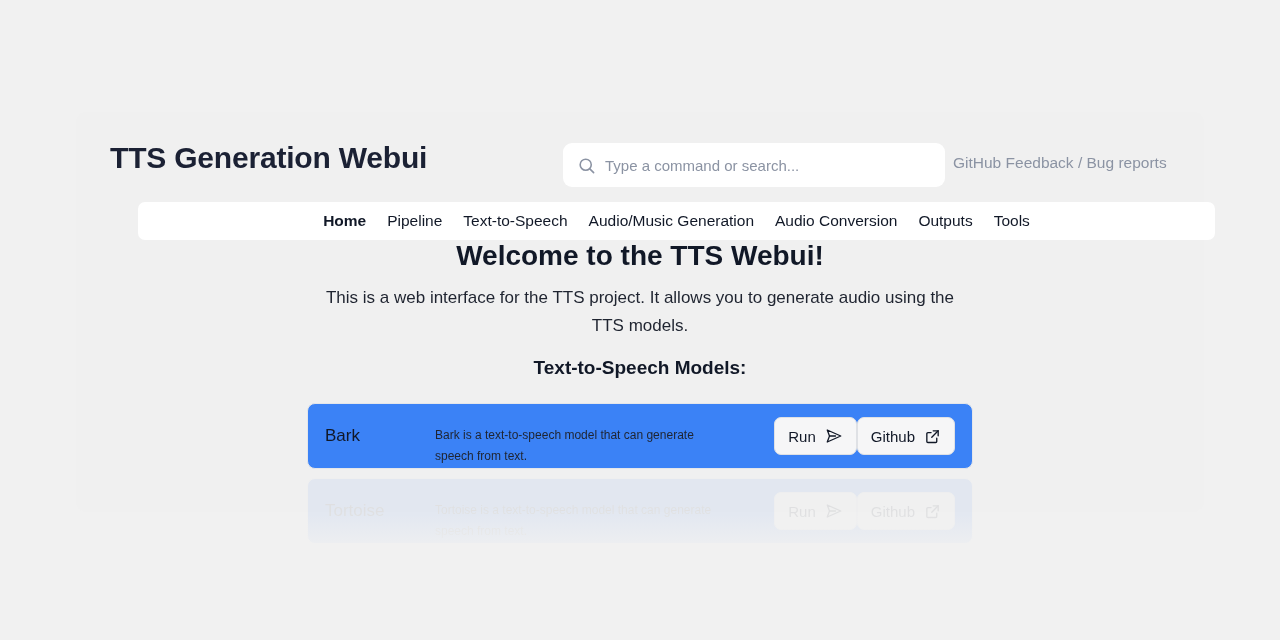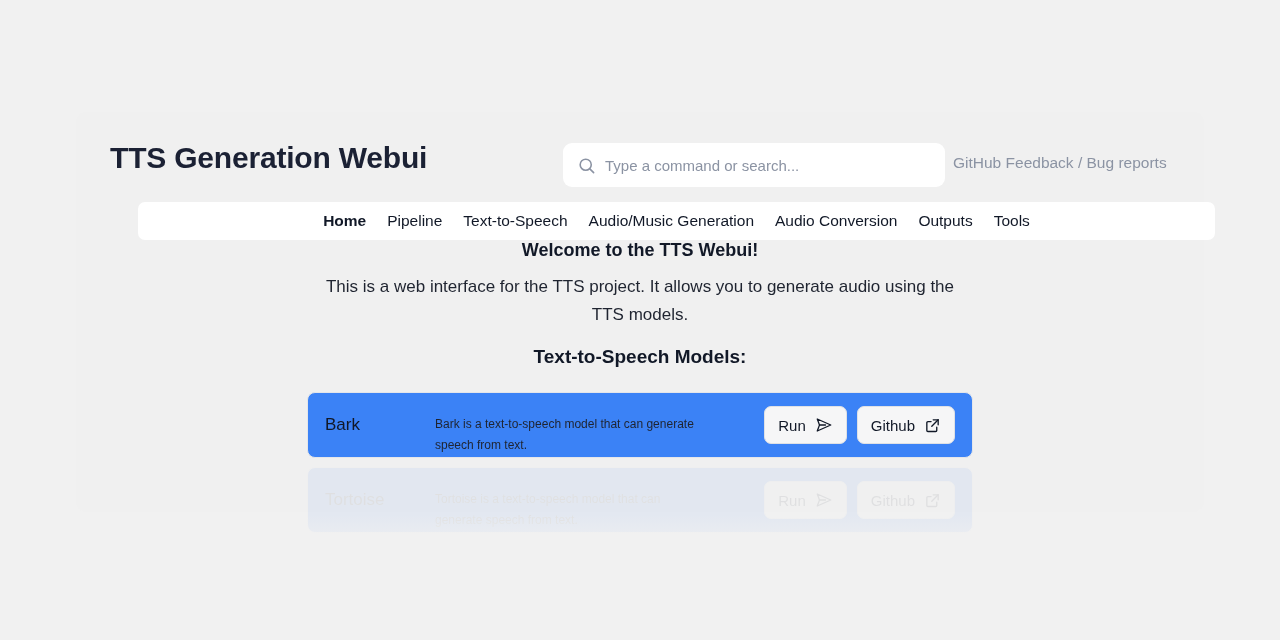--- a/index.html
+++ b/index.html
@@ -116,21 +116,21 @@
   
   .content {
     position: absolute;
     left: 0;
     top: 128px;
     width: 1128px;
     text-align: center;
   }
 
   .welcome-heading {
-    font-size: 18px;
+    font-size: 28px;
     font-weight: bold;
     color: #111827;
     margin-bottom: 12px;
   }
 
   .intro-para {
     font-size: 17px;
     line-height: 27.5px;
     color: #1f2430;
     width: 640px;
@@ -178,21 +178,21 @@
     font-size: 12px;
     line-height: 21px;
     color: #1f2430;
     padding-right: 12px;
     margin-top: 20px;
   }
 
   .model-actions {
     flex: 0 0 auto;
     display: flex;
-    gap: 10px;
+    gap: 0;
     margin-left: 44px;
   }
 
   .btn {
     display: inline-flex;
     align-items: center;
     gap: 9px;
     height: 38px;
     padding: 0 13px;
     background: #f6f6f7;

